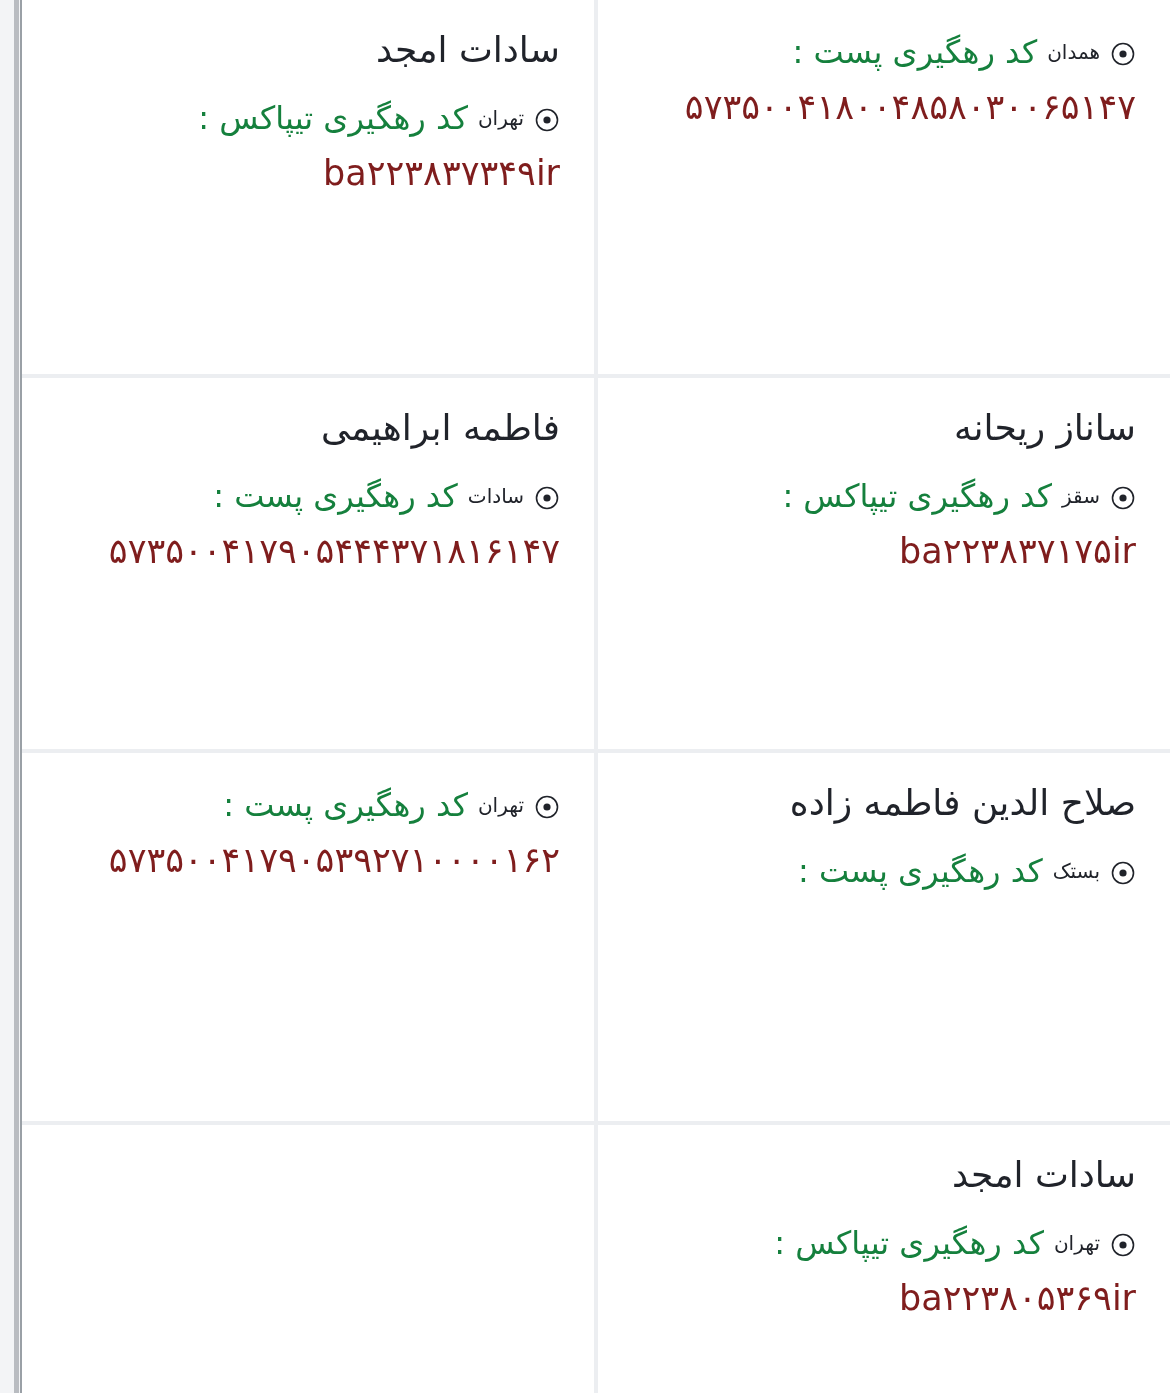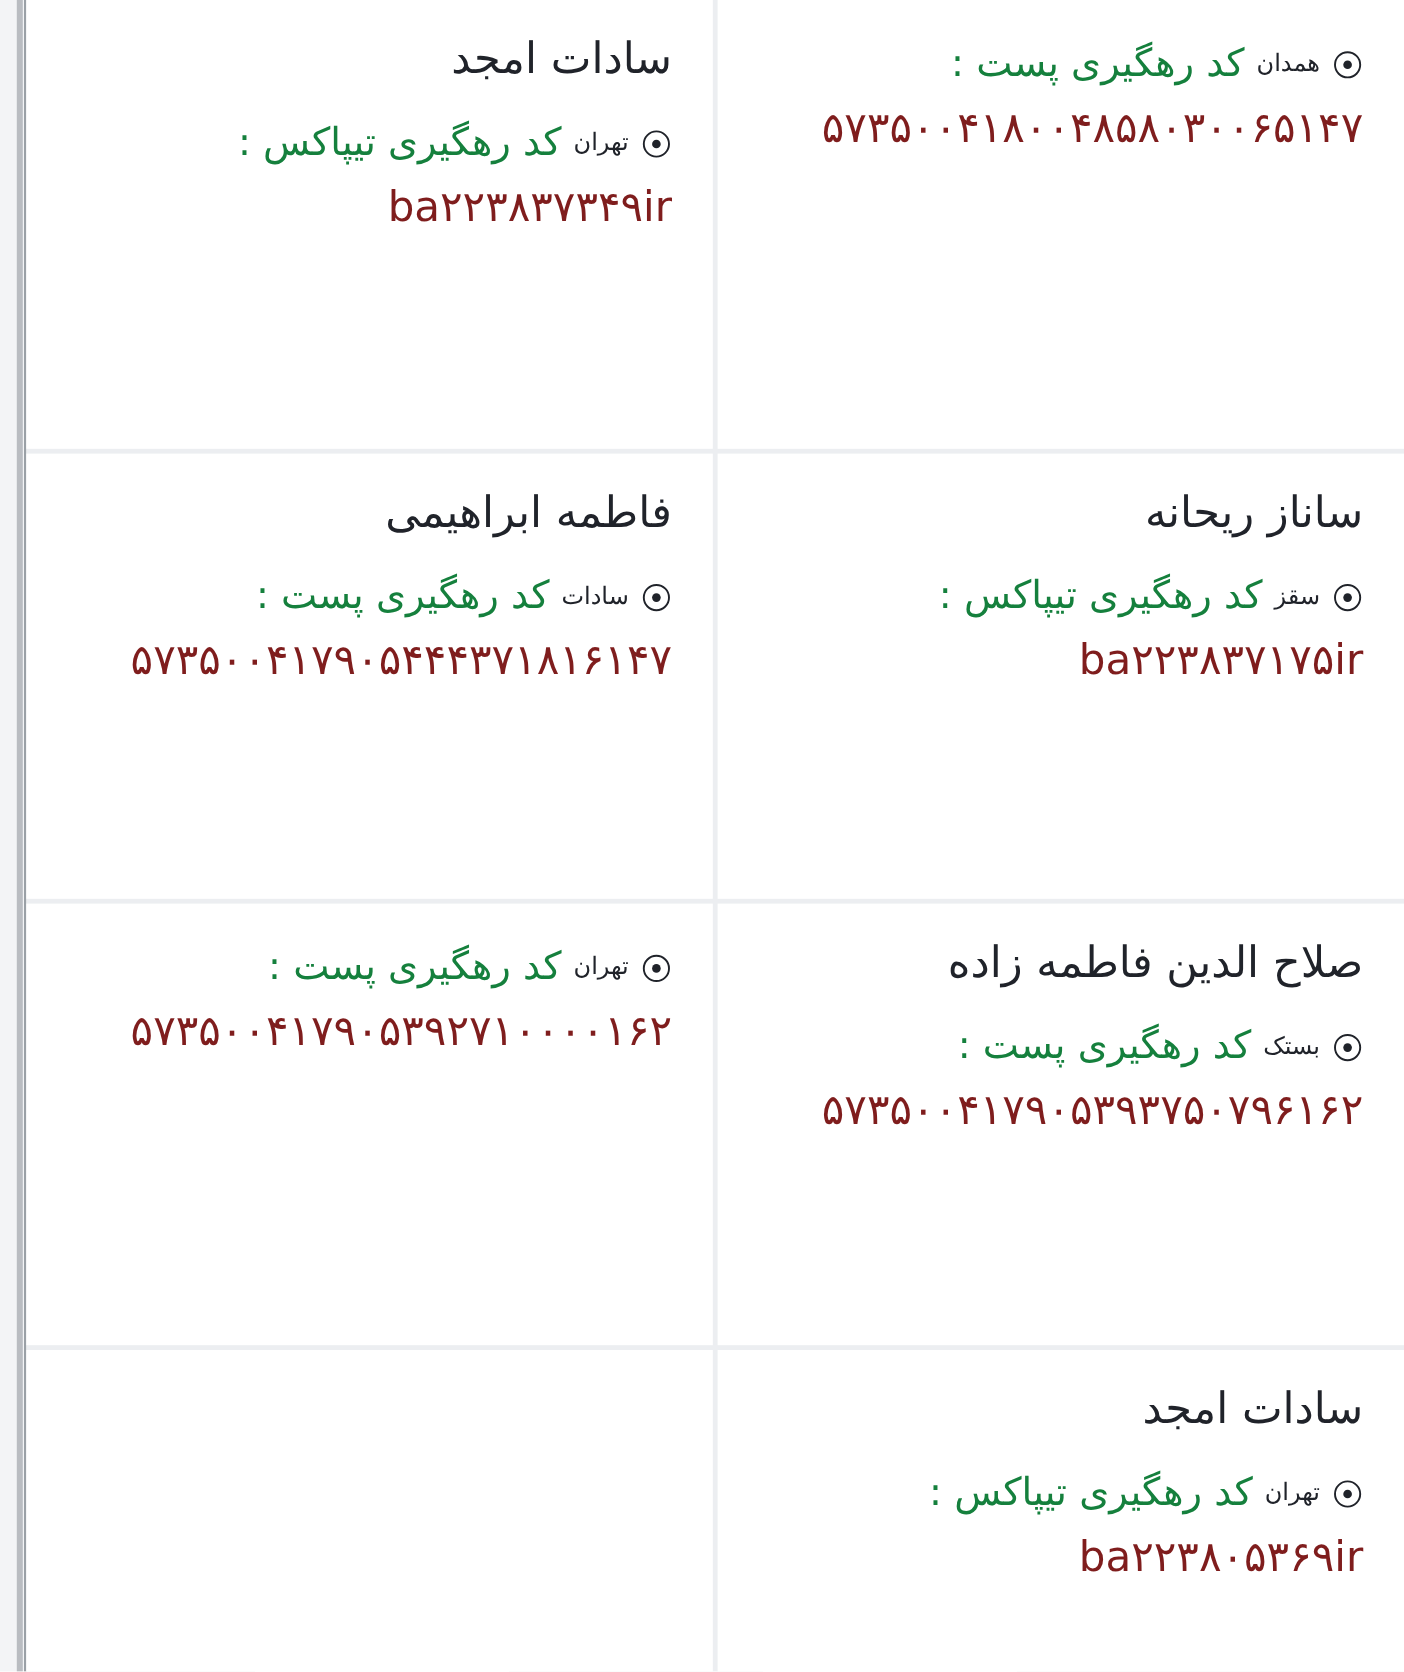--- a/index.html
+++ b/index.html
@@ -202,21 +202,20 @@
         <div class="meta-line">
           <span class="pin-icon">
             <svg width="26" height="26" viewBox="0 0 26 26" fill="none" xmlns="http://www.w3.org/2000/svg">
               <circle cx="13" cy="13" r="10.5" stroke="#20232a" stroke-width="1.6"></circle>
               <circle cx="13" cy="13" r="3.6" fill="#20232a"></circle>
             </svg>
           </span>
           <span class="city">بستک</span>
           <span class="code-label">کد رهگیری پست :</span>
         </div>
-        <span class="code-value">۵۷۳۵۰۰۴۱۷۹۰۵۳۹۳۷۵۰۷۹۶۱۶۲</span>
       </div>
     </div>
 
     <div class="cell">
       <div class="meta">
         <div class="meta-line">
           <span class="pin-icon">
             <svg width="26" height="26" viewBox="0 0 26 26" fill="none" xmlns="http://www.w3.org/2000/svg">
               <circle cx="13" cy="13" r="10.5" stroke="#20232a" stroke-width="1.6"></circle>
               <circle cx="13" cy="13" r="3.6" fill="#20232a"></circle>

